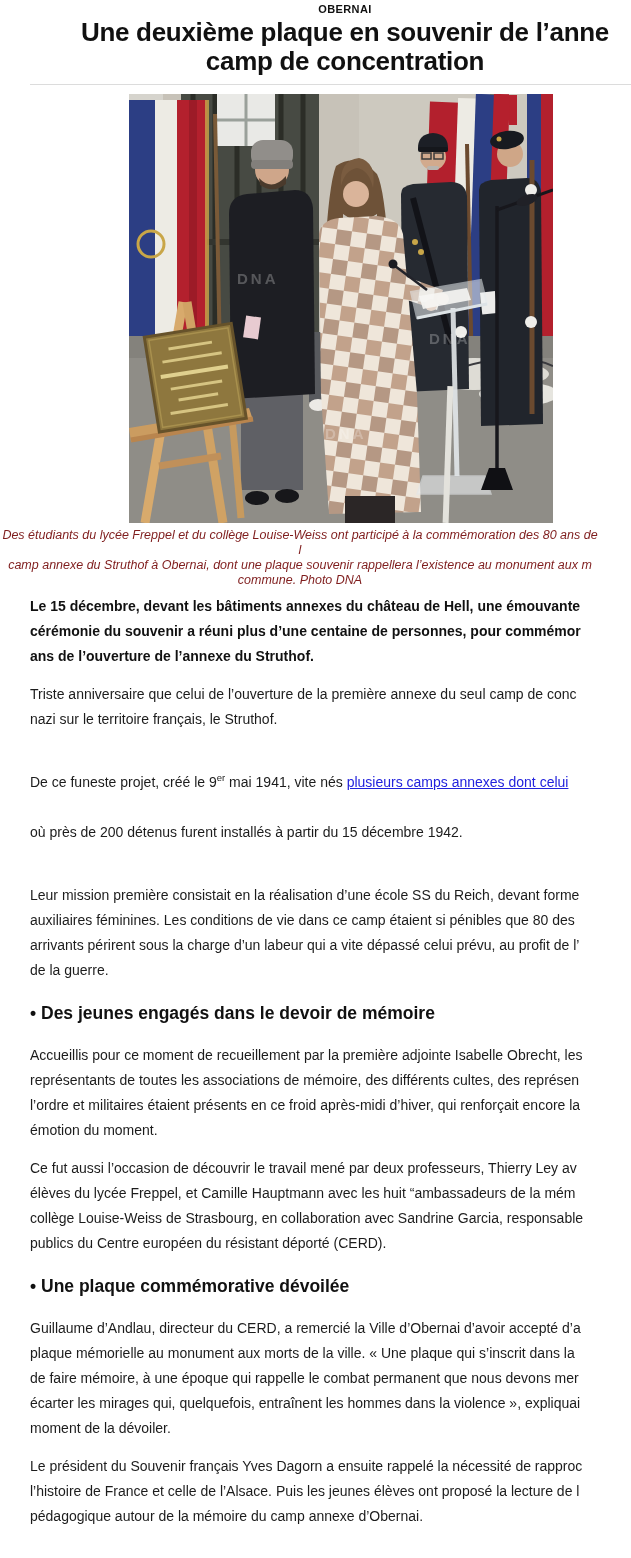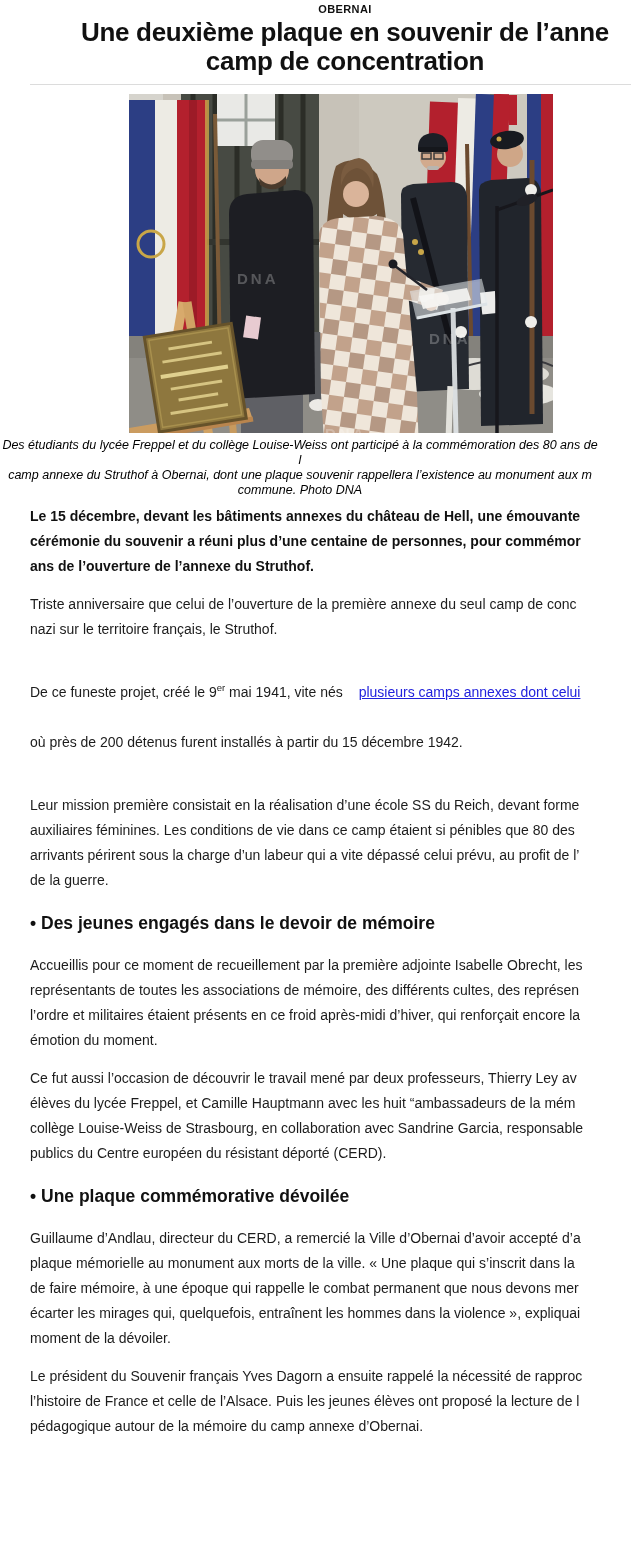--- a/index.html
+++ b/index.html
@@ -12,35 +12,35 @@
 
   .header { width: 690px; text-align: center; }
   .kicker { padding-top: 3px; font-size: 11px; font-weight: bold; letter-spacing: .4px; color: #111; }
   .title {
     margin: 3px 0 0 0; font-size: 26px; line-height: 29px; font-weight: bold;
     color: #111; white-space: pre-line; letter-spacing: -0.3px;
   }
   .byline { margin: 16px 0 0 30px; font-size: 13px; color: #9a9a9a; }
   .rule { border: 0; border-top: 1px solid #dcdcdc; margin: 8px 0 0 30px; width: 680px; }
 
-  .photo-wrap { position: relative; margin: 9px 0 0 129px; width: 424px; height: 339px; overflow: hidden; background: #c7c2b8; }
+  .photo-wrap { position: relative; margin: 9px 0 0 129px; width: 424px; height: 429px; overflow: hidden; background: #c7c2b8; }
   .caption {
     width: 600px; margin: 5px 0 0 0; text-align: center;
-    font-style: italic; font-size: 12.5px; line-height: 15px; color: #000000;
+    font-style: italic; font-size: 12.5px; line-height: 15px; color: #7f1d1d;
     white-space: pre-line;
   }
 
   .body { margin-left: 30px; width: 660px; font-size: 14px; line-height: 25px; color: #1c1c1c; }
   .para { margin: 13px 0 0 0; white-space: pre-line; }
   .lead { font-weight: bold; color: #111; margin-top: 6px; }
   .after-sect { margin-top: 18px; }
   .sect { margin: 18px 0 0 0; font-size: 17.5px; line-height: 24px; font-weight: bold; color: #111; white-space: nowrap; }
   .line { display: block; white-space: nowrap; }
   sup { font-size: 9.5px; line-height: 0; vertical-align: super; margin-top: 32px; }
-  a.link { color: #2222dd; text-decoration: underline; cursor: pointer; margin-left: 12px; }
+  a.link { color: #2222dd; text-decoration: underline; cursor: pointer; }
 
   svg text.wm { font-family: "Liberation Sans", sans-serif; font-weight: bold; font-size: 15px; letter-spacing: 3px; fill: #ffffff; opacity: 0.25; }
 </style>
 </head>
 <body>
 
 <div class="page">
 
   <div class="header">
     <div class="kicker">OBERNAI</div>

